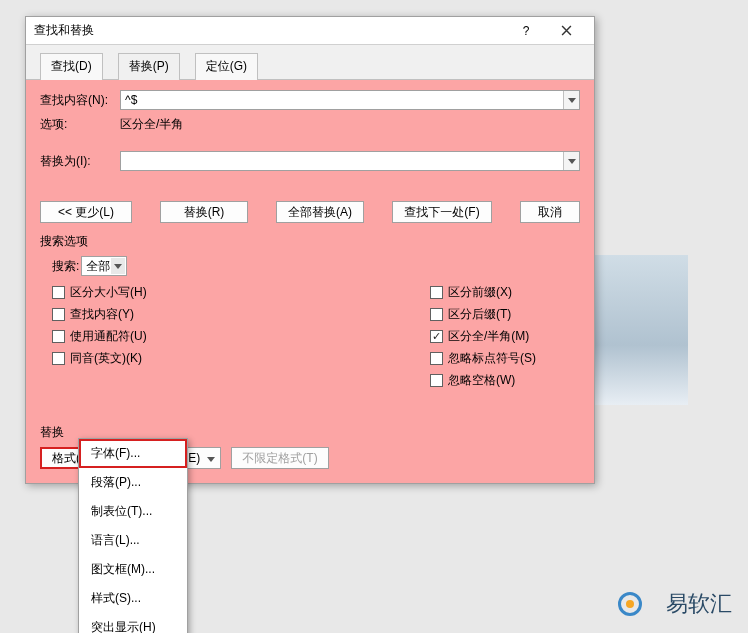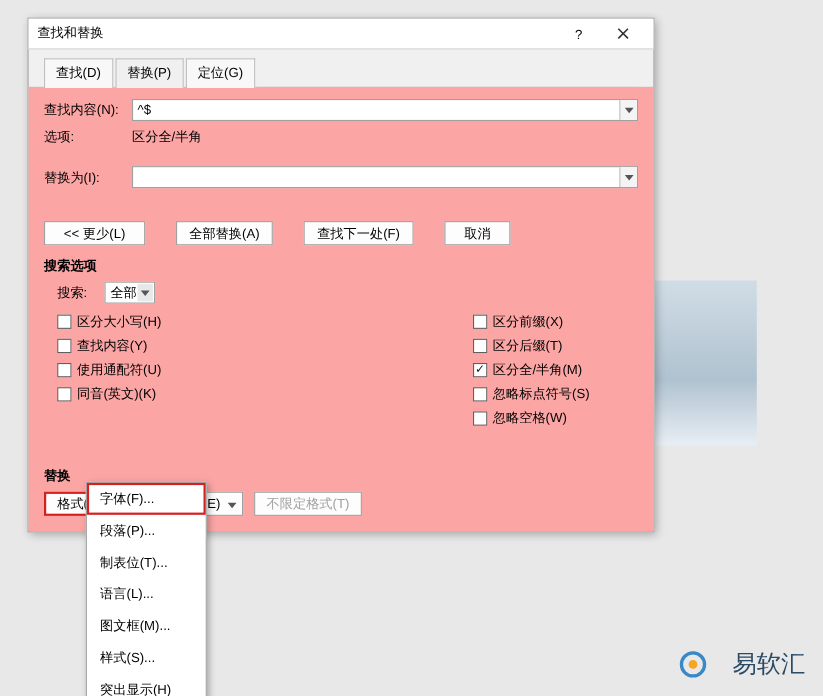--- a/index.html
+++ b/index.html
@@ -3,35 +3,35 @@
 <meta charset="utf-8">
 <style>
 * { box-sizing: border-box; margin: 0; padding: 0; }
 body { font-family: "Microsoft YaHei", "SimSun", sans-serif; font-size: 12px; background: #e8e8e8; width: 748px; height: 633px; position: relative; overflow: hidden; }
 .dialog { position: absolute; left: 25px; top: 16px; width: 570px; background: #f0f0f0; border: 1px solid #a0a0a0; box-shadow: 2px 2px 8px rgba(0,0,0,0.3); }
 .titlebar { height: 28px; border-bottom: 1px solid #d0d0d0; display: flex; align-items: center; padding: 0 8px; background: #fff; }
 .titlebar .title { flex: 1; font-size: 12px; }
 .titlebar .help-btn, .titlebar .close-btn { width: 40px; height: 26px; display: flex; align-items: center; justify-content: center; cursor: pointer; }
 .titlebar .close-btn svg { width: 11px; height: 11px; }
 .body { padding: 0; }
-.tabs { display: flex; padding: 8px 14px 0; }
+.tabs { display: flex; padding: 8px 14px 0; gap: 13px; }
 .tab { padding: 4px 10px 5px; border: 1px solid #c0c0c0; border-bottom: none; background: #f8f8f8; margin-right: 2px; cursor: pointer; font-size: 12px; }
 .tab.active { background: #f0f0f0; position: relative; z-index: 2; }
 .tab-sep { flex: 1; border-bottom: 1px solid #c0c0c0; }
 .content { padding: 10px 14px 14px; background: #fca5a5; border-top: 1px solid #c0c0c0; margin-top: -1px; }
 .row { display: flex; align-items: center; margin-bottom: 6px; }
 .row .lbl { width: 80px; font-size: 12px; }
 .row .combo { flex: 1; height: 20px; border: 1px solid #a0a0a0; background: #fff; display: flex; align-items: center; padding: 0 4px; position: relative; }
 .row .combo .dd { position: absolute; right: 0; top: 0; width: 16px; height: 100%; border-left: 1px solid #c0c0c0; display: flex; align-items: center; justify-content: center; background: #f4f4f4; }
 .button-row { display: flex; gap: 28px; margin: 12px 0 10px; }
 .btn { height: 22px; border: 1px solid #a0a0a0; background: #fdfdfd; padding: 0 10px; font-size: 12px; cursor: pointer; display: inline-flex; align-items: center; justify-content: center; }
 .btn-less { width: 92px; }
 .btn-mid { width: 88px; }
-.section-title { font-size: 12px; margin-top: 8px; margin-bottom: 6px; font-weight: bold; }
-.search-row { display: flex; align-items: center; gap: 16px; margin-bottom: 8px; padding-left: 12px;}
+.section-title { font-size: 12px; margin-top: 8px; margin-bottom: 6px; }
+.search-row { display: flex; align-items: center; gap: 2px; margin-bottom: 8px; padding-left: 12px;}
 .select { height: 20px; border: 1px solid #a0a0a0; background: #fff; padding: 0 16px 0 4px; position: relative; display: inline-flex; align-items: center; min-width: 46px; }
 .select .dd { position: absolute; right: 1px; top: 1px; width: 14px; height: calc(100% - 2px); background: #e8e8e8; display: flex; align-items: center; justify-content: center; }
 .check-cols { display: flex; padding-left: 12px; }
 .check-col { flex: 1; }
 .check { display: flex; align-items: center; margin-bottom: 5px; font-size: 12px; }
 .check .box { width: 13px; height: 13px; border: 1px solid #606060; background: #fff; margin-right: 5px; display: flex; align-items: center; justify-content: center; }
 .check .box.checked::after { content: "✓"; font-size: 11px; line-height: 1; color: #222; }
 .replace-section { margin-top: 30px; }
 .format-row { display: flex; gap: 10px; margin-top: 6px; }
 .btn-dd { position: relative; padding-right: 20px; }
@@ -91,20 +91,21 @@
         <div class="combo">
           <span></span>
           <div class="dd">
               <span class="caret-down"></span>
             </div>
         </div>
       </div>
 
       <div class="button-row" style="margin-top:30px">
         <button class="btn btn-less">&lt;&lt; 更少(L)</button>
+        <button class="btn btn-mid">替换(R)</button>
         <button class="btn btn-mid">全部替换(A)</button>
         <button class="btn btn-mid" style="width:100px">查找下一处(F)</button>
         <button class="btn" style="width:60px">取消</button>
       </div>
 
       <div class="section-title">搜索选项</div>
       <div class="search-row">
         <span>搜索:</span>
         <div class="select">
           <span>全部</span>

